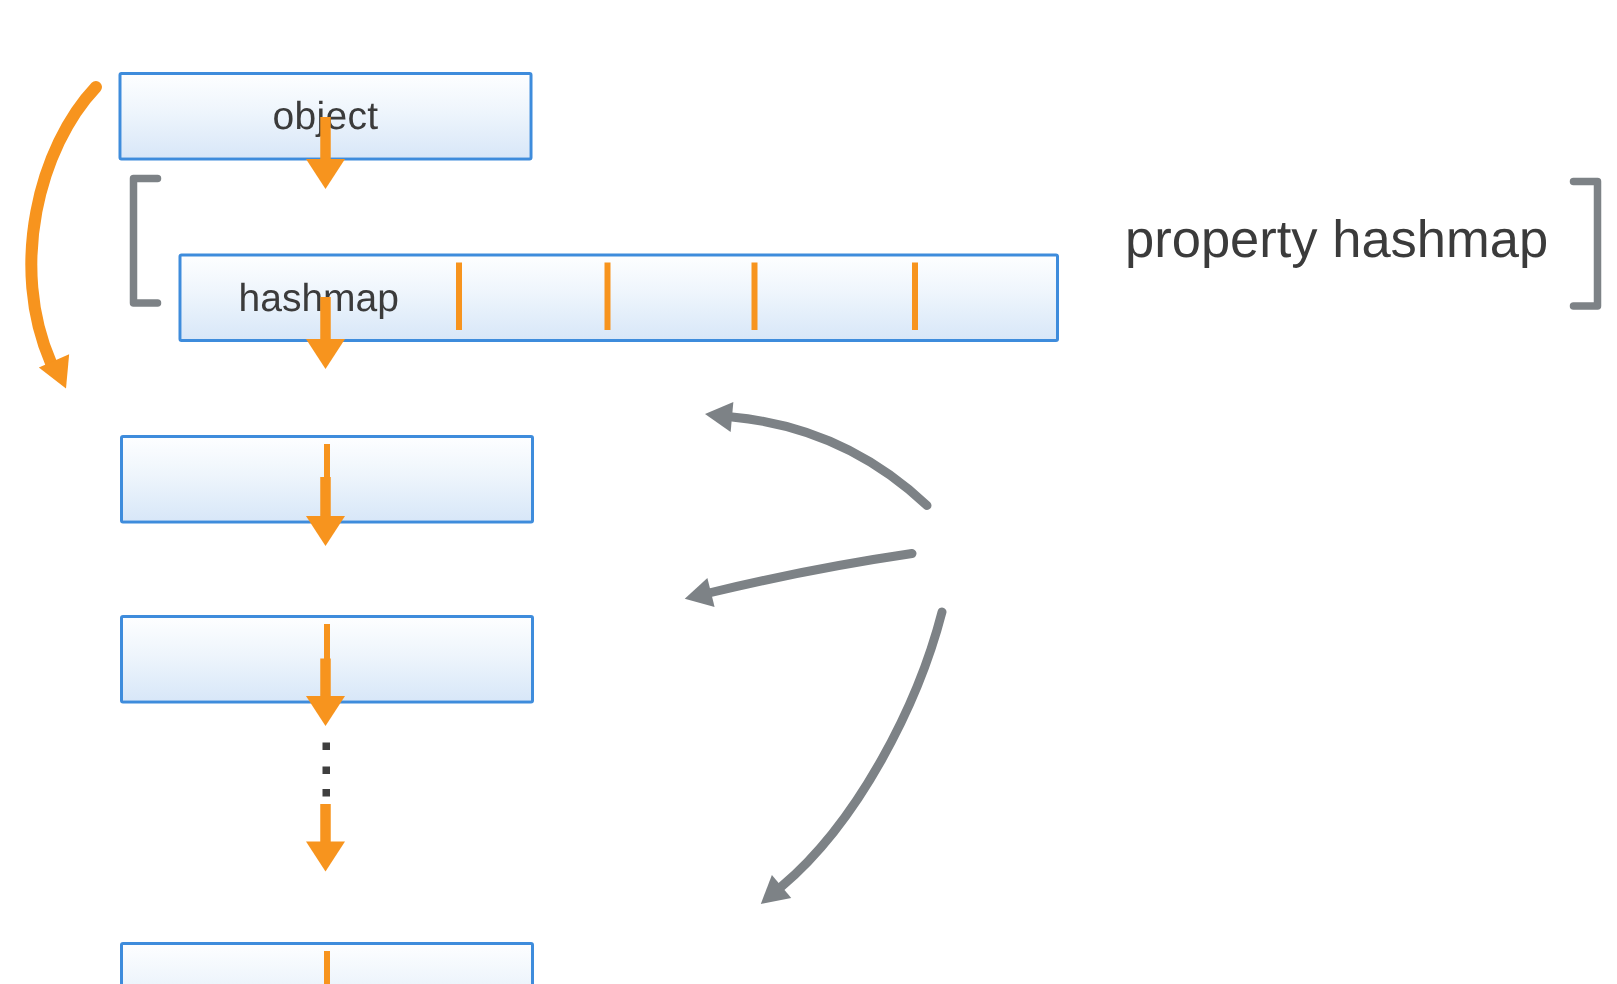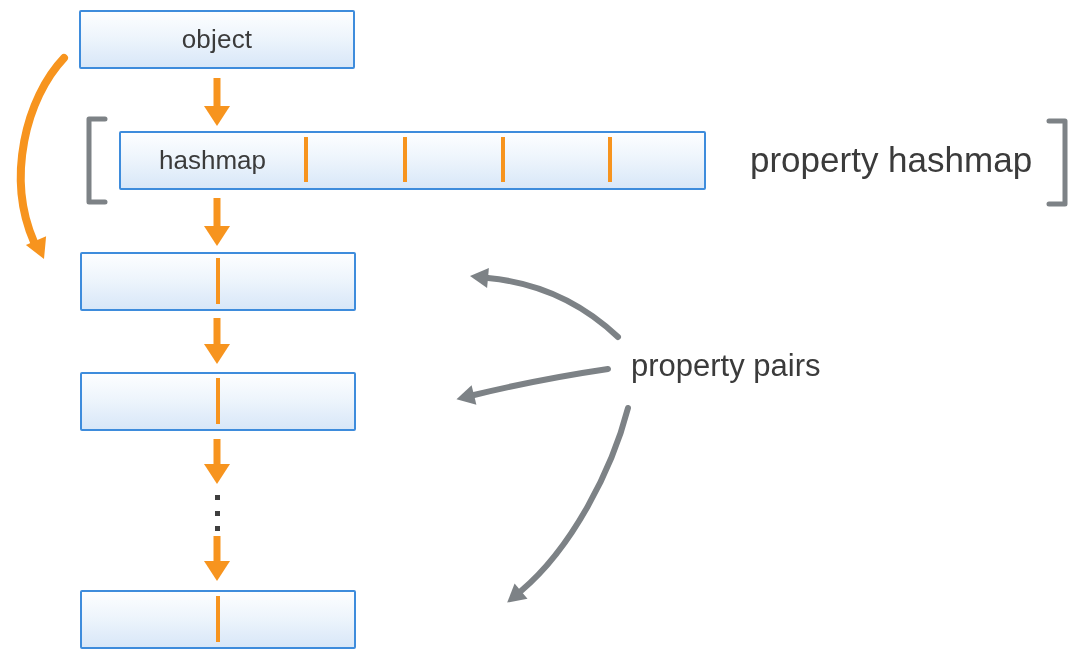--- a/index.html
+++ b/index.html
@@ -15,20 +15,21 @@
     background: #ffffff;
     overflow: hidden;
   }
   
   .node-box {
     position: absolute;
     box-sizing: border-box;
     border: 2px solid #3e8cdc;
     border-radius: 2px;
     background: linear-gradient(180deg, #fdfeff 0%, #eef5fc 45%, #d8e7f8 100%);
+    margin-top: 38px;
   }
   .box-label {
     position: absolute;
     inset: 0;
     display: flex;
     align-items: center;
     justify-content: center;
     font-size: 26px;
     color: #3b3b3b;
     letter-spacing: 0.2px;
@@ -122,21 +123,20 @@
     <div class="pair-divider"></div>
   </div>
 
   <div class="vdots">
     <div class="dot"></div>
     <div class="dot"></div>
     <div class="dot"></div>
   </div>
 
   <div class="annotation" id="hashmap-annotation">property hashmap</div>
-  <div class="annotation" id="pairs-annotation">property pairs</div>
 
   <svg id="overlay" width="1078" height="656" viewBox="0 0 1078 656">
 
     <path d="M 105 119 H 89 V 202 H 105" fill="none" stroke="#7d8286" stroke-width="5" stroke-linecap="round" stroke-linejoin="round"></path>
     <path d="M 1049 121 H 1065 V 204 H 1049" fill="none" stroke="#7d8286" stroke-width="5" stroke-linecap="round" stroke-linejoin="round"></path>
 
     <g fill="#f7941e" stroke="#f7941e">
       <line x1="217" y1="78" x2="217" y2="108" stroke-width="7"></line>
       <polygon points="217,126 204,106 230,106" stroke="none"></polygon>
     </g>

